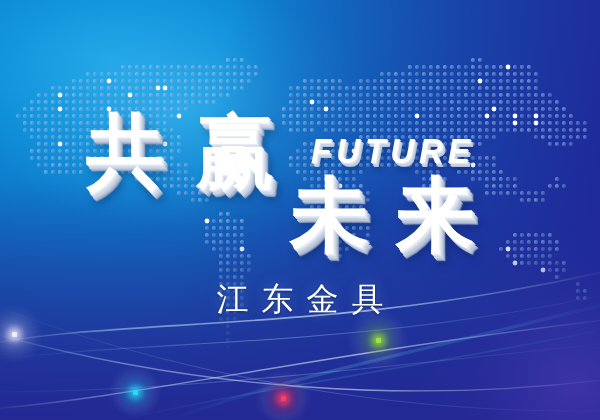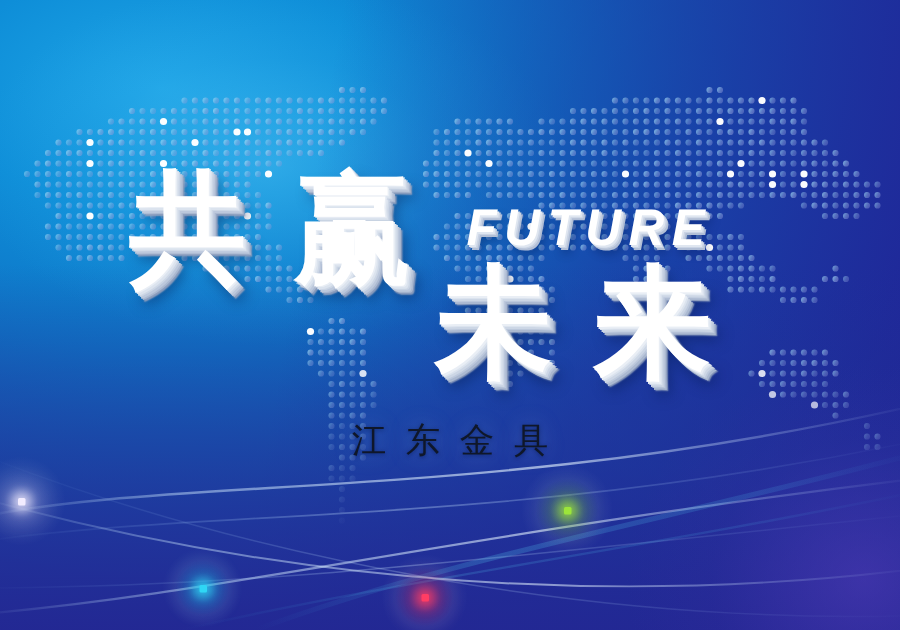--- a/index.html
+++ b/index.html
@@ -89,25 +89,25 @@
       3px 3px 0 #b2bfd6,
       4px 5px 6px rgba(5,25,80,.45);
     transform:scaleY(1.04);
   }
 
   #t-brand{
     position:absolute;
     left:0;top:278px;width:600px;
     text-align:center;
     font-family:Liberation Sans, sans-serif;
-    font-size:23px;
+    font-size:32px;
     font-weight:400;
     letter-spacing:13px;
     text-indent:13px;
-    color:#0f172a;
+    color:#ffffff;
     white-space:nowrap;
     text-shadow:0 1px 3px rgba(4,18,70,.55), 0 0 14px rgba(150,210,255,.35);
   }
 </style>
 </head>
 <body>
 
 <div id="banner">
 
   <div class="layer" id="bg-base"></div>

